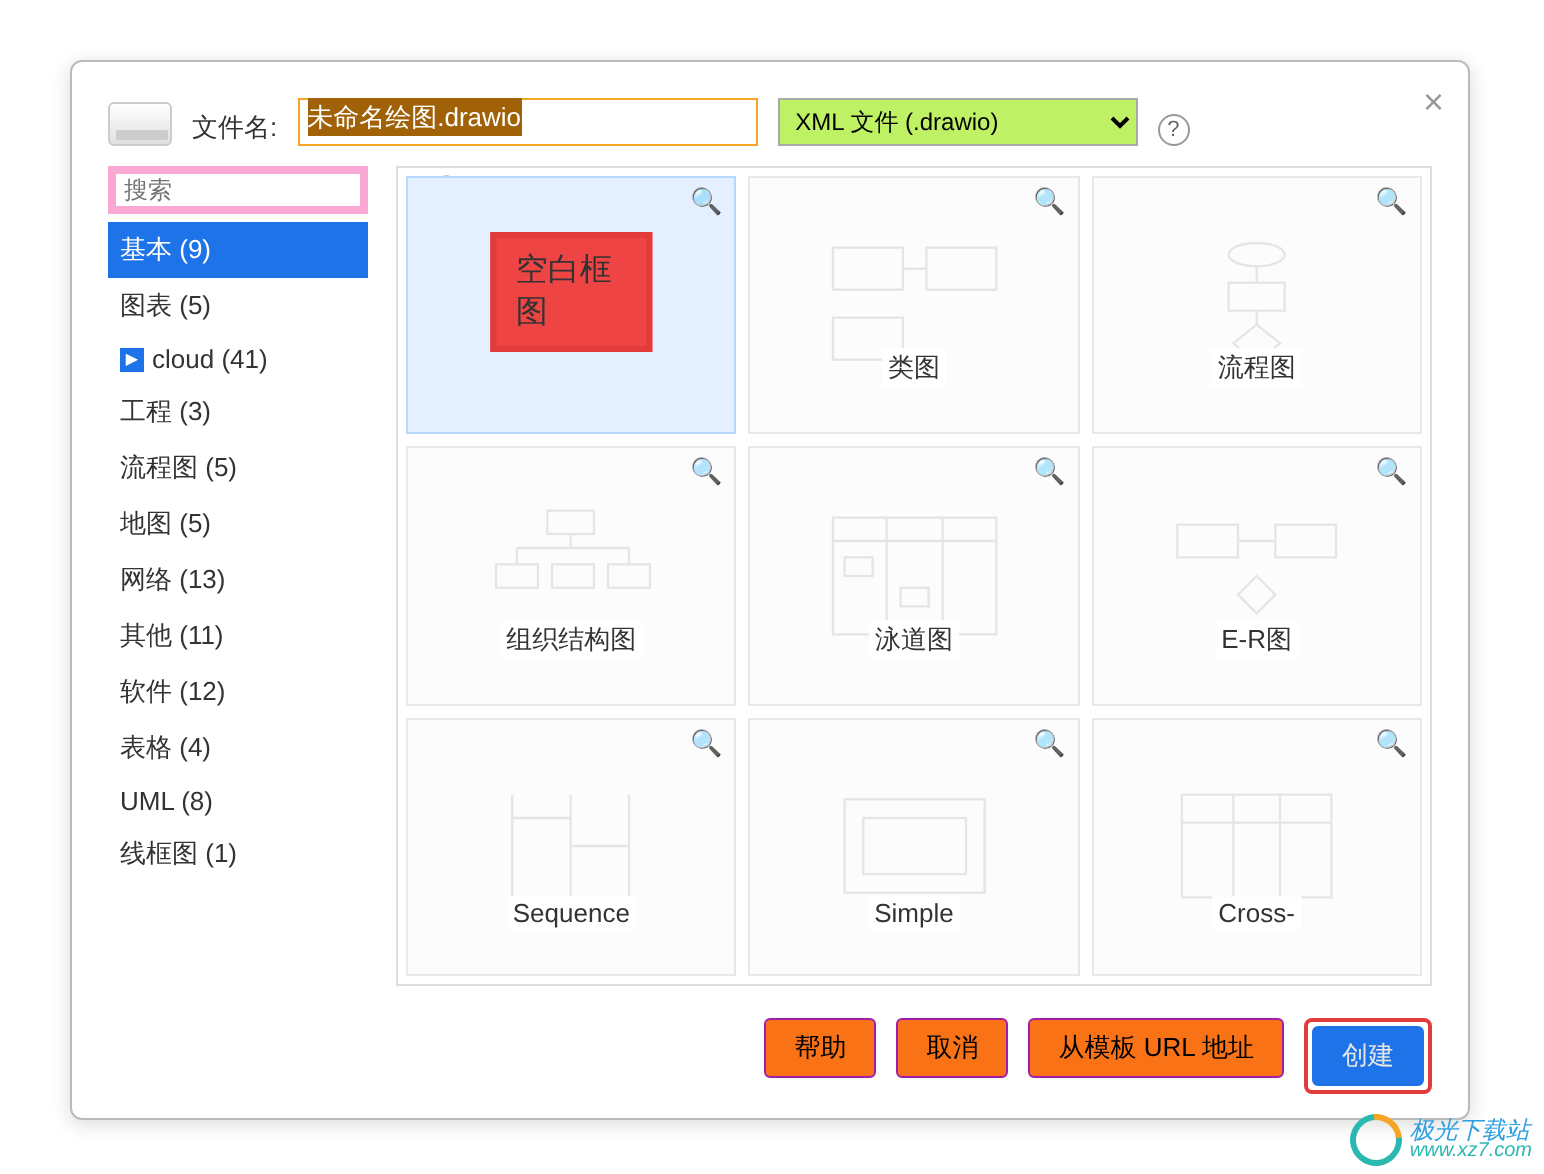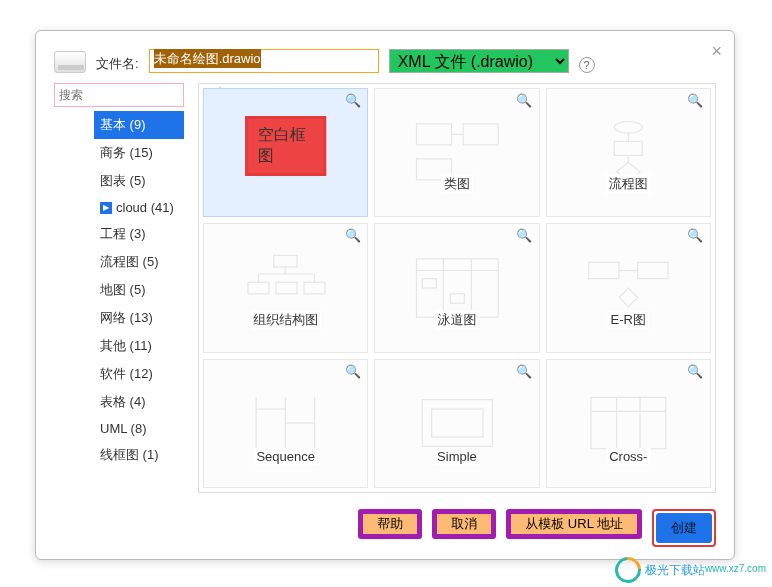--- a/index.html
+++ b/index.html
@@ -5,47 +5,47 @@
 * { box-sizing: border-box; margin: 0; padding: 0; }
 body { font-family: Arial, "Microsoft YaHei", sans-serif; font-size: 13px; color: #333; background: #fff; width: 772px; height: 587px; position: relative; }
 .dialog { position: absolute; left: 35px; top: 30px; width: 700px; height: 530px; border: 1px solid #bbb; border-radius: 6px; background: #fff; box-shadow: 0 2px 10px rgba(0,0,0,0.15); }
 .close-x { position: absolute; right: 12px; top: 10px; color: #999; font-size: 18px; cursor: pointer; }
 .header { display: flex; align-items: flex-end; padding: 18px 18px 10px 18px; gap: 10px; }
 .drive-icon { width: 32px; height: 22px; background: linear-gradient(#fff,#e0e0e0); border: 1px solid #ccc; border-radius: 3px; position: relative; }
 .drive-icon::after { content:""; position:absolute; bottom:2px; left:3px; width:26px; height:5px; background:#ccc; border-radius:1px;}
 .filename-label { font-size: 13px; }
 .filename-input { flex: 0 0 230px; height: 24px; border: 1px solid #f5a623; background: #fff; padding: 0 4px; font-size: 13px; }
 .filename-input .sel { background: #a16207; color: #fff; padding: 2px 0; }
-.format-select { flex: 0 0 180px; height: 24px; border: 1px solid #aaa; background: #22c55e; font-size: 16px; padding: 0 4px; }
+.format-select { flex: 0 0 180px; height: 24px; border: 1px solid #aaa; background: #bef264; font-size: 12px; padding: 0 4px; }
 .help-icon { width: 16px; height: 16px; border: 1px solid #999; border-radius: 50%; text-align: center; line-height: 14px; font-size: 11px; color: #666; }
 .body { display: flex; height: 410px; padding: 0 18px; gap: 14px; }
 .sidebar { width: 130px; display: flex; flex-direction: column; }
-.search-wrap { display: flex; align-items: center; border: 1px solid #f9a8d4; height: 24px; padding: 0 4px; background:#fff; }
+.search-wrap { display: flex; align-items: center; border: 4px solid #f9a8d4; height: 24px; padding: 0 4px; background:#fff; }
 .search-wrap input { border: none; outline: none; flex: 1; font-size: 12px; background:transparent; }
 .search-icon { color: #888; font-size: 14px; }
 .cat-list { flex:1; overflow-y:auto; margin-top:4px; }
-.cat-item { padding: 5px 6px; font-size: 13px; cursor: pointer; display:flex; align-items:center; gap:4px;margin-left:40px;}
+.cat-item { padding: 5px 6px; font-size: 13px; cursor: pointer; display:flex; align-items:center; gap:4px;}
 .cat-item.active { background: #1e73e8; color: #fff; }
 .cat-play { width:12px; height:12px; background:#1e73e8; display:inline-flex; align-items:center; justify-content:center; color:#fff; font-size:8px;}
 .gallery { flex: 1; border: 1px solid #ddd; overflow: hidden; position: relative; }
 .grid { display: grid; grid-template-columns: repeat(3, 1fr); gap: 6px; padding: 4px; height: 100%; }
 .tile { position: relative; border: 1px solid #e8e8e8; background: #fcfcfc; display:flex; flex-direction:column; align-items:center; justify-content:center;}
 .tile.selected { background: #e4f0ff; border: 1px solid #b8d7ff; }
 .tile .mag { position: absolute; top: 4px; right: 6px; color: #aaa; font-size: 13px; }
 .tile .label { position: absolute; left: 50%; transform: translateX(-50%); bottom: 22px; background: rgba(255,255,255,0.9); padding: 1px 3px; font-size: 13px;}
 .tile.selected .label { border: 3px solid #e23b3b; padding: 6px 10px; font-size: 16px; bottom: 40px; background:#ef4444;}
 .thumb { width: 80%; height: 55%; opacity: 0.35; }
 .thumb svg { width:100%; height:100%; }
 .footer { position: absolute; bottom: 12px; right: 18px; display: flex; gap: 10px; }
-.btn { height: 30px; padding: 0 14px; border: 5px solid #a21caf; background: #fdba74; border-radius: 3px; font-size: 13px; cursor: pointer; }
-.btn.primary { background: #1e73e8; color: #0f172a; border: 1px solid #1e73e8; }
+.btn { height: 30px; padding: 0 14px; border: 1px solid #a21caf; background: #f97316; border-radius: 3px; font-size: 13px; cursor: pointer; }
+.btn.primary { background: #1e73e8; color: #e5e5e5; border: 1px solid #1e73e8; }
 .btn-wrap-hl { border: 2px solid #e23b3b; border-radius: 4px; padding: 2px; }
 .watermark { position: absolute; right: 6px; bottom: 4px; font-size: 11px; color: #2bb8b1; display:flex; align-items:center; gap:4px;}
 .watermark .logo { width:26px; height:26px; border:3px solid #2bb8b1; border-radius:50%; border-top-color:#f5a623; transform:rotate(40deg);}
-.watermark .txt { display:flex; flex-direction:row; line-height:1;}
+.watermark .txt { display:flex; flex-direction:column; line-height:1;font-style:italic;}
 .watermark .l1 { color:#2e9fe0; font-size:12px;}
 .watermark .l2 { color:#2bb8b1; font-size:10px;}
 </style>
 </head>
 <body>
 
 <div class="dialog">
   <div class="close-x">×</div>
 
   <div class="header">
@@ -62,23 +62,20 @@
     <div class="sidebar">
       <div class="search-wrap">
         <input placeholder="搜索" style="">
         <span class="search-icon">🔍</span>
       </div>
       <div class="cat-list" id="cat-list">
           <div class="cat-item active">
             <span>基本 (9)</span>
           </div>
           <div class="cat-item">
-            <span>商务 (15)</span>
-          </div>
-          <div class="cat-item">
             <span>图表 (5)</span>
           </div>
           <div class="cat-item">
             <span class="cat-play">▶</span>
             <span>cloud (41)</span>
           </div>
           <div class="cat-item">
             <span>工程 (3)</span>
           </div>
           <div class="cat-item">

